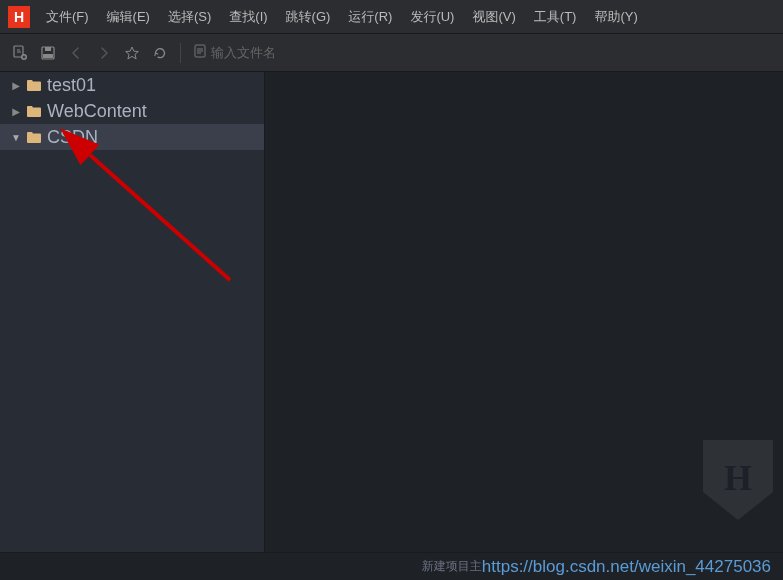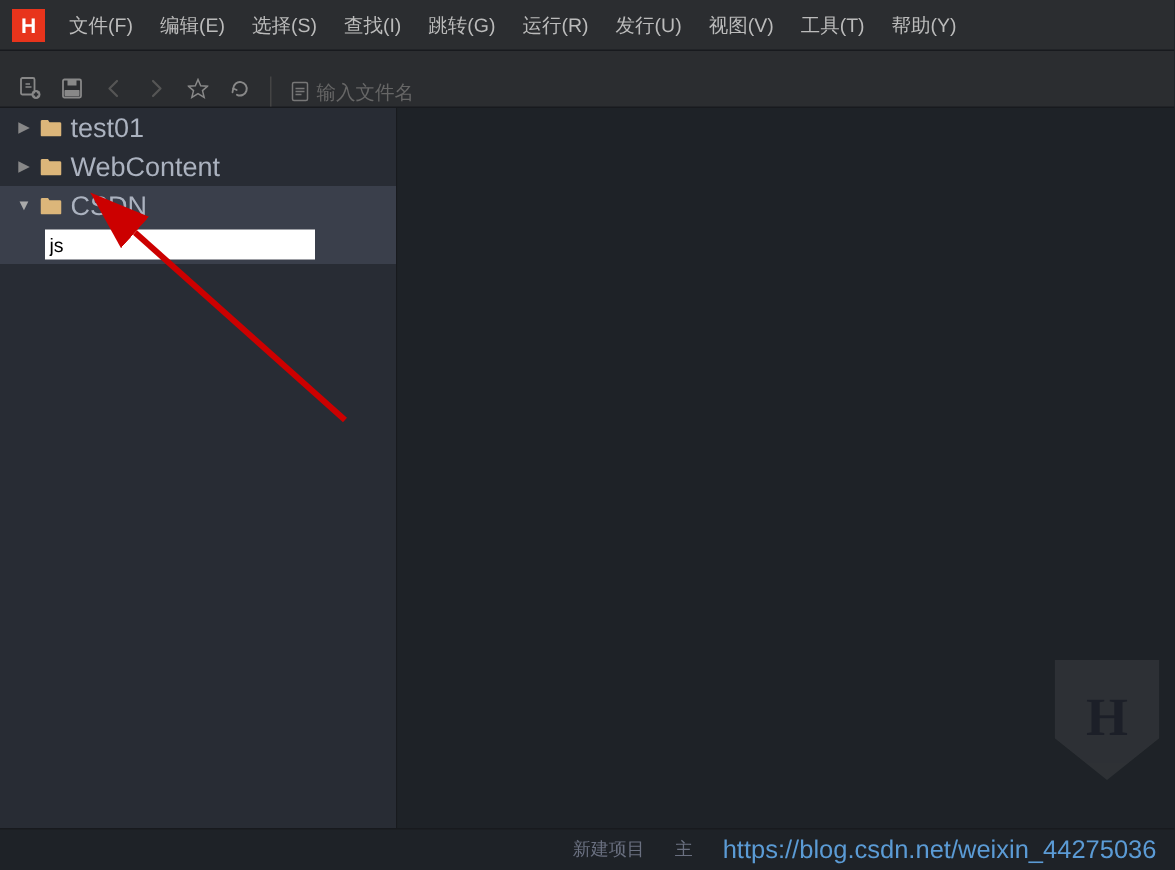--- a/index.html
+++ b/index.html
@@ -49,21 +49,21 @@
       font-size: 13px;
       white-space: nowrap;
     }
 
     
     .toolbar {
       height: 38px;
       background: #2b2d30;
       border-bottom: 1px solid #181a1e;
       display: flex;
-      align-items: flex-end;
+      align-items: center;
       padding: 0 8px;
       gap: 4px;
     }
     .toolbar-btn {
       width: 24px;
       height: 24px;
       display: flex;
       align-items: center;
       justify-content: center;
       color: #888;
@@ -175,21 +175,20 @@
 
     
     .status-bar {
       height: 28px;
       background: #1e2227;
       border-top: 1px solid #181a1e;
       display: flex;
       align-items: center;
       justify-content: flex-end;
       padding: 0 12px;
-      gap: 20px;
       position: absolute;
       bottom: 0;
       left: 0;
       right: 0;
     }
     .status-text {
       color: #6a7080;
       font-size: 12px;
     }
     .status-link {
@@ -326,23 +325,20 @@
     <div class="tree-item active-folder">
       <div class="tree-arrow open">▼</div>
       <div class="folder-icon">
         <svg width="14" height="12" viewBox="0 0 14 12" fill="#dcb67a">
           <path d="M0,2 Q0,1 1,1 L5,1 L6,2.5 L13,2.5 Q14,2.5 14,3.5 L14,11 Q14,12 13,12 L1,12 Q0,12 0,11 Z"></path>
         </svg>
       </div>
       <span class="tree-label">CSDN</span>
     </div>
 
-    <div class="tree-item selected" style="padding-left: 30px;">
-      <input class="rename-input" type="text" value="js" style="">
-    </div>
   </div>
 
   <div class="content-area">
   </div>
 </div>
 
 <div style="position:absolute; top:120px; left:30px; width:240px; height:200px; pointer-events:none;">
   <svg width="240" height="200" viewBox="0 0 240 200">
 
     <defs>

